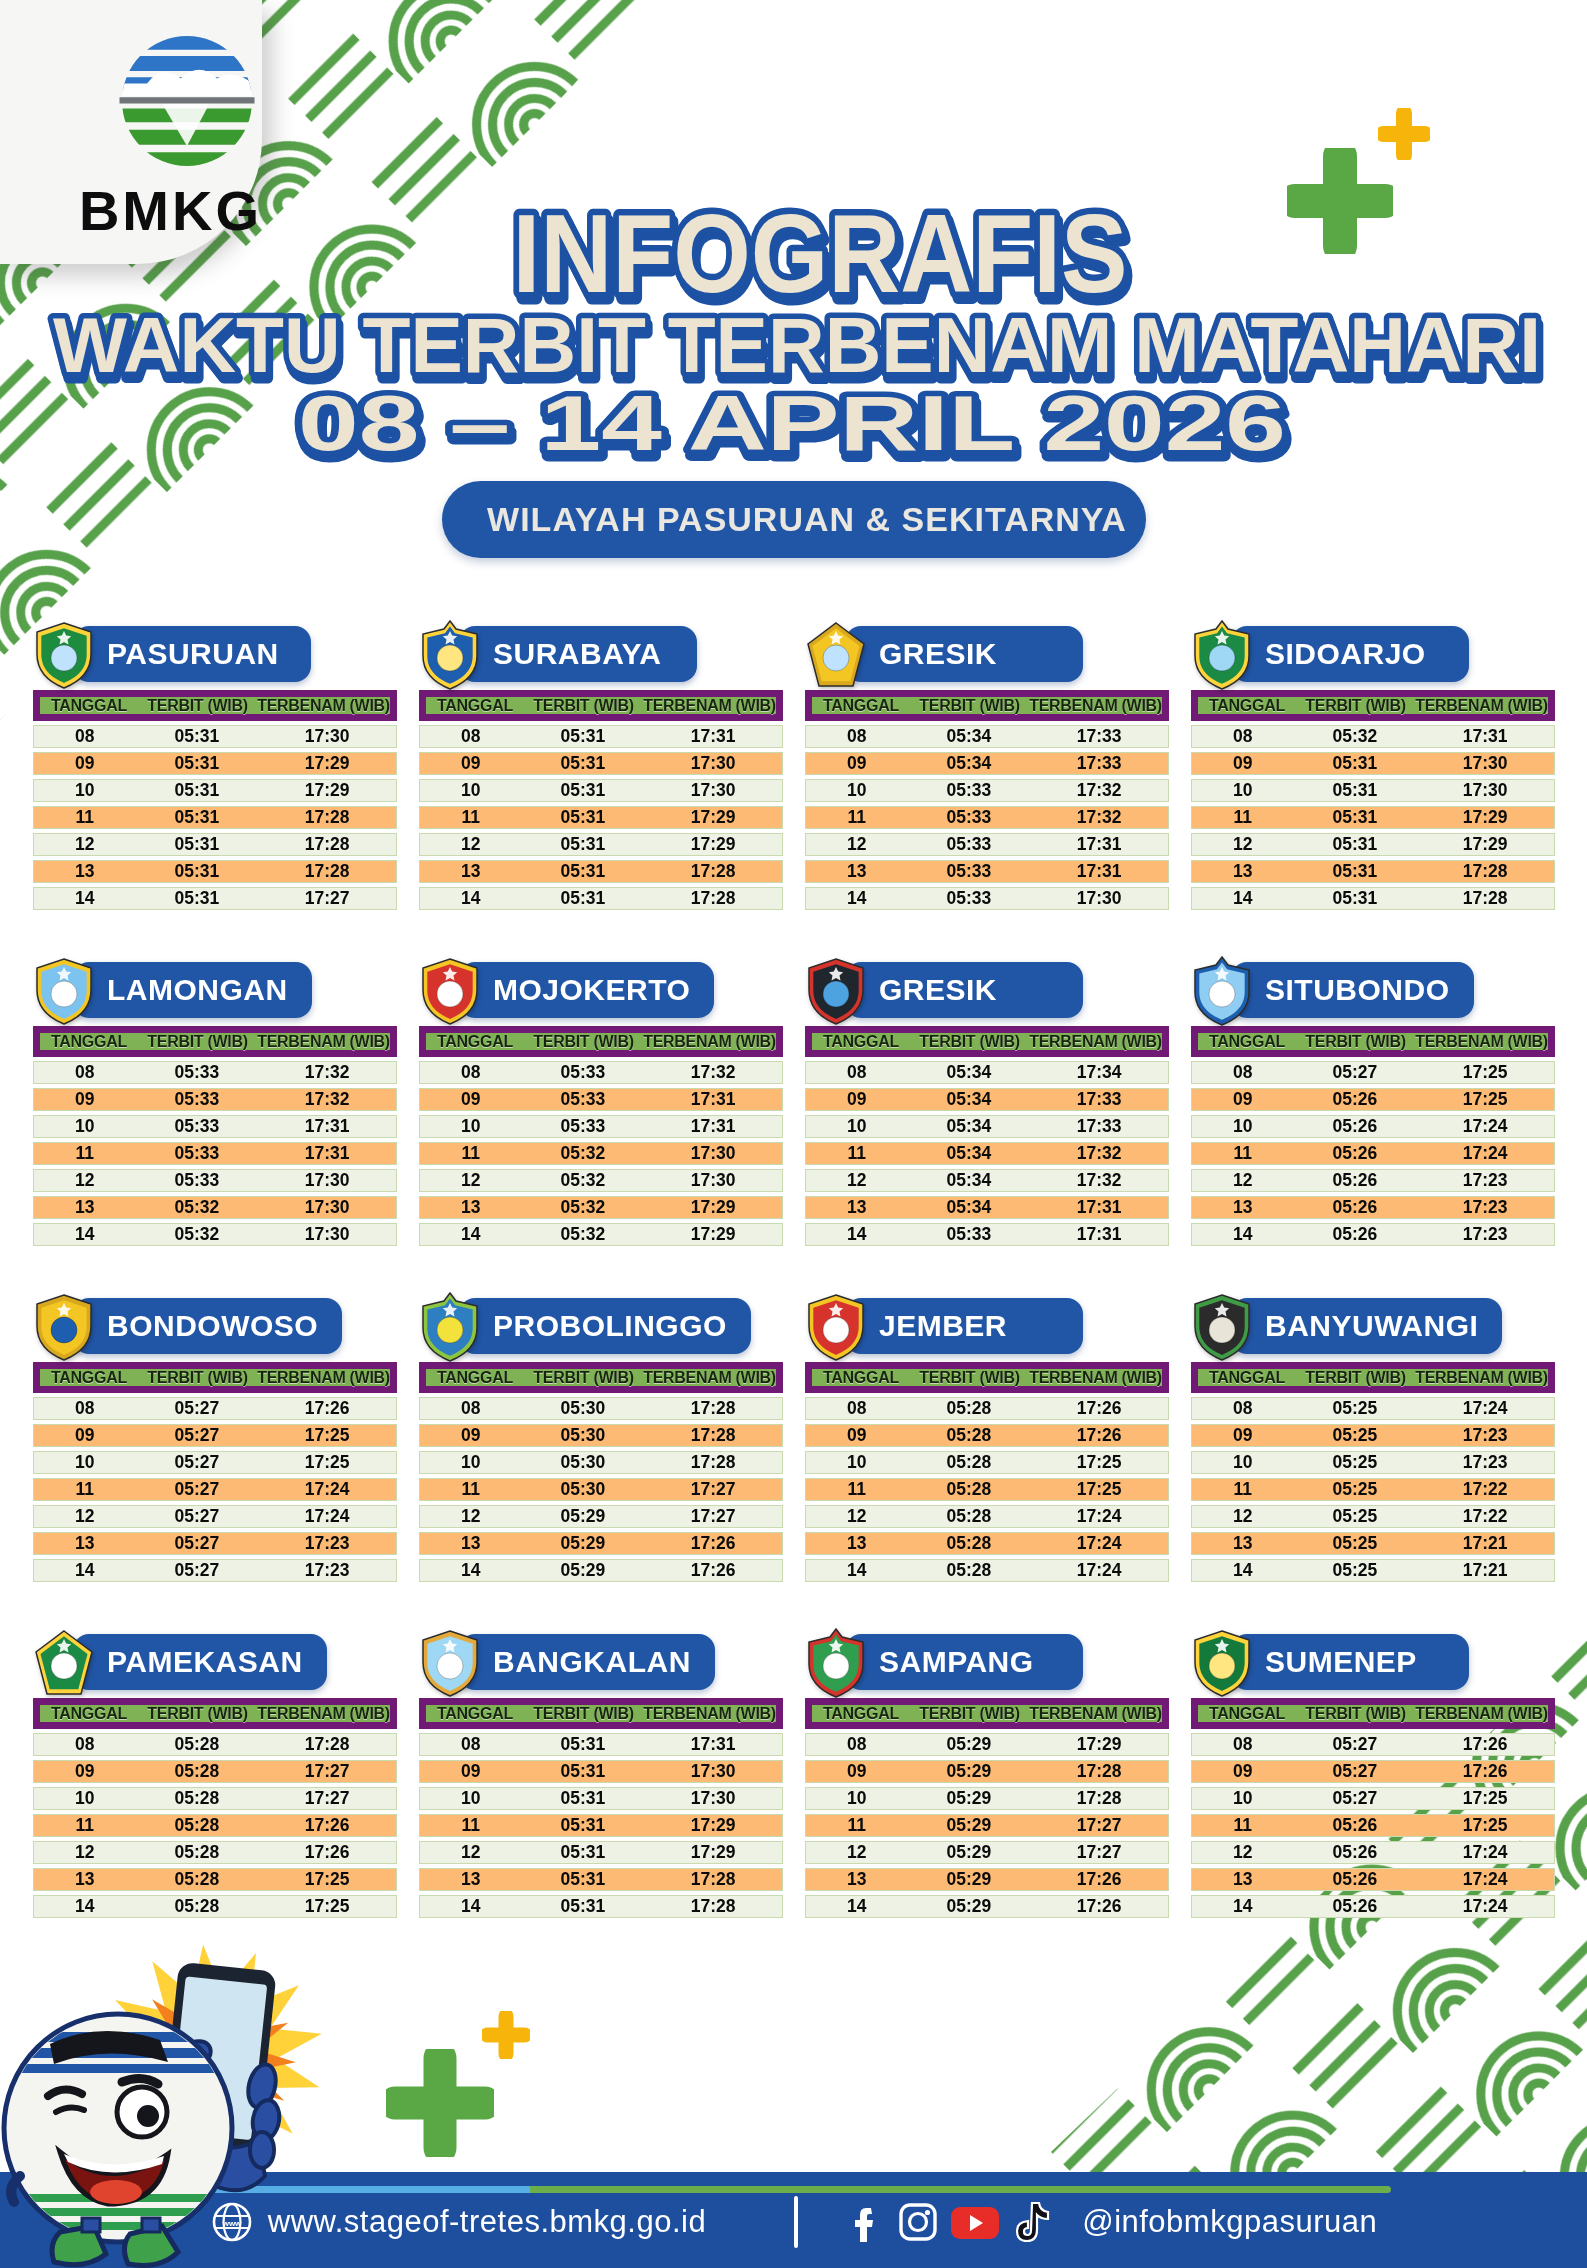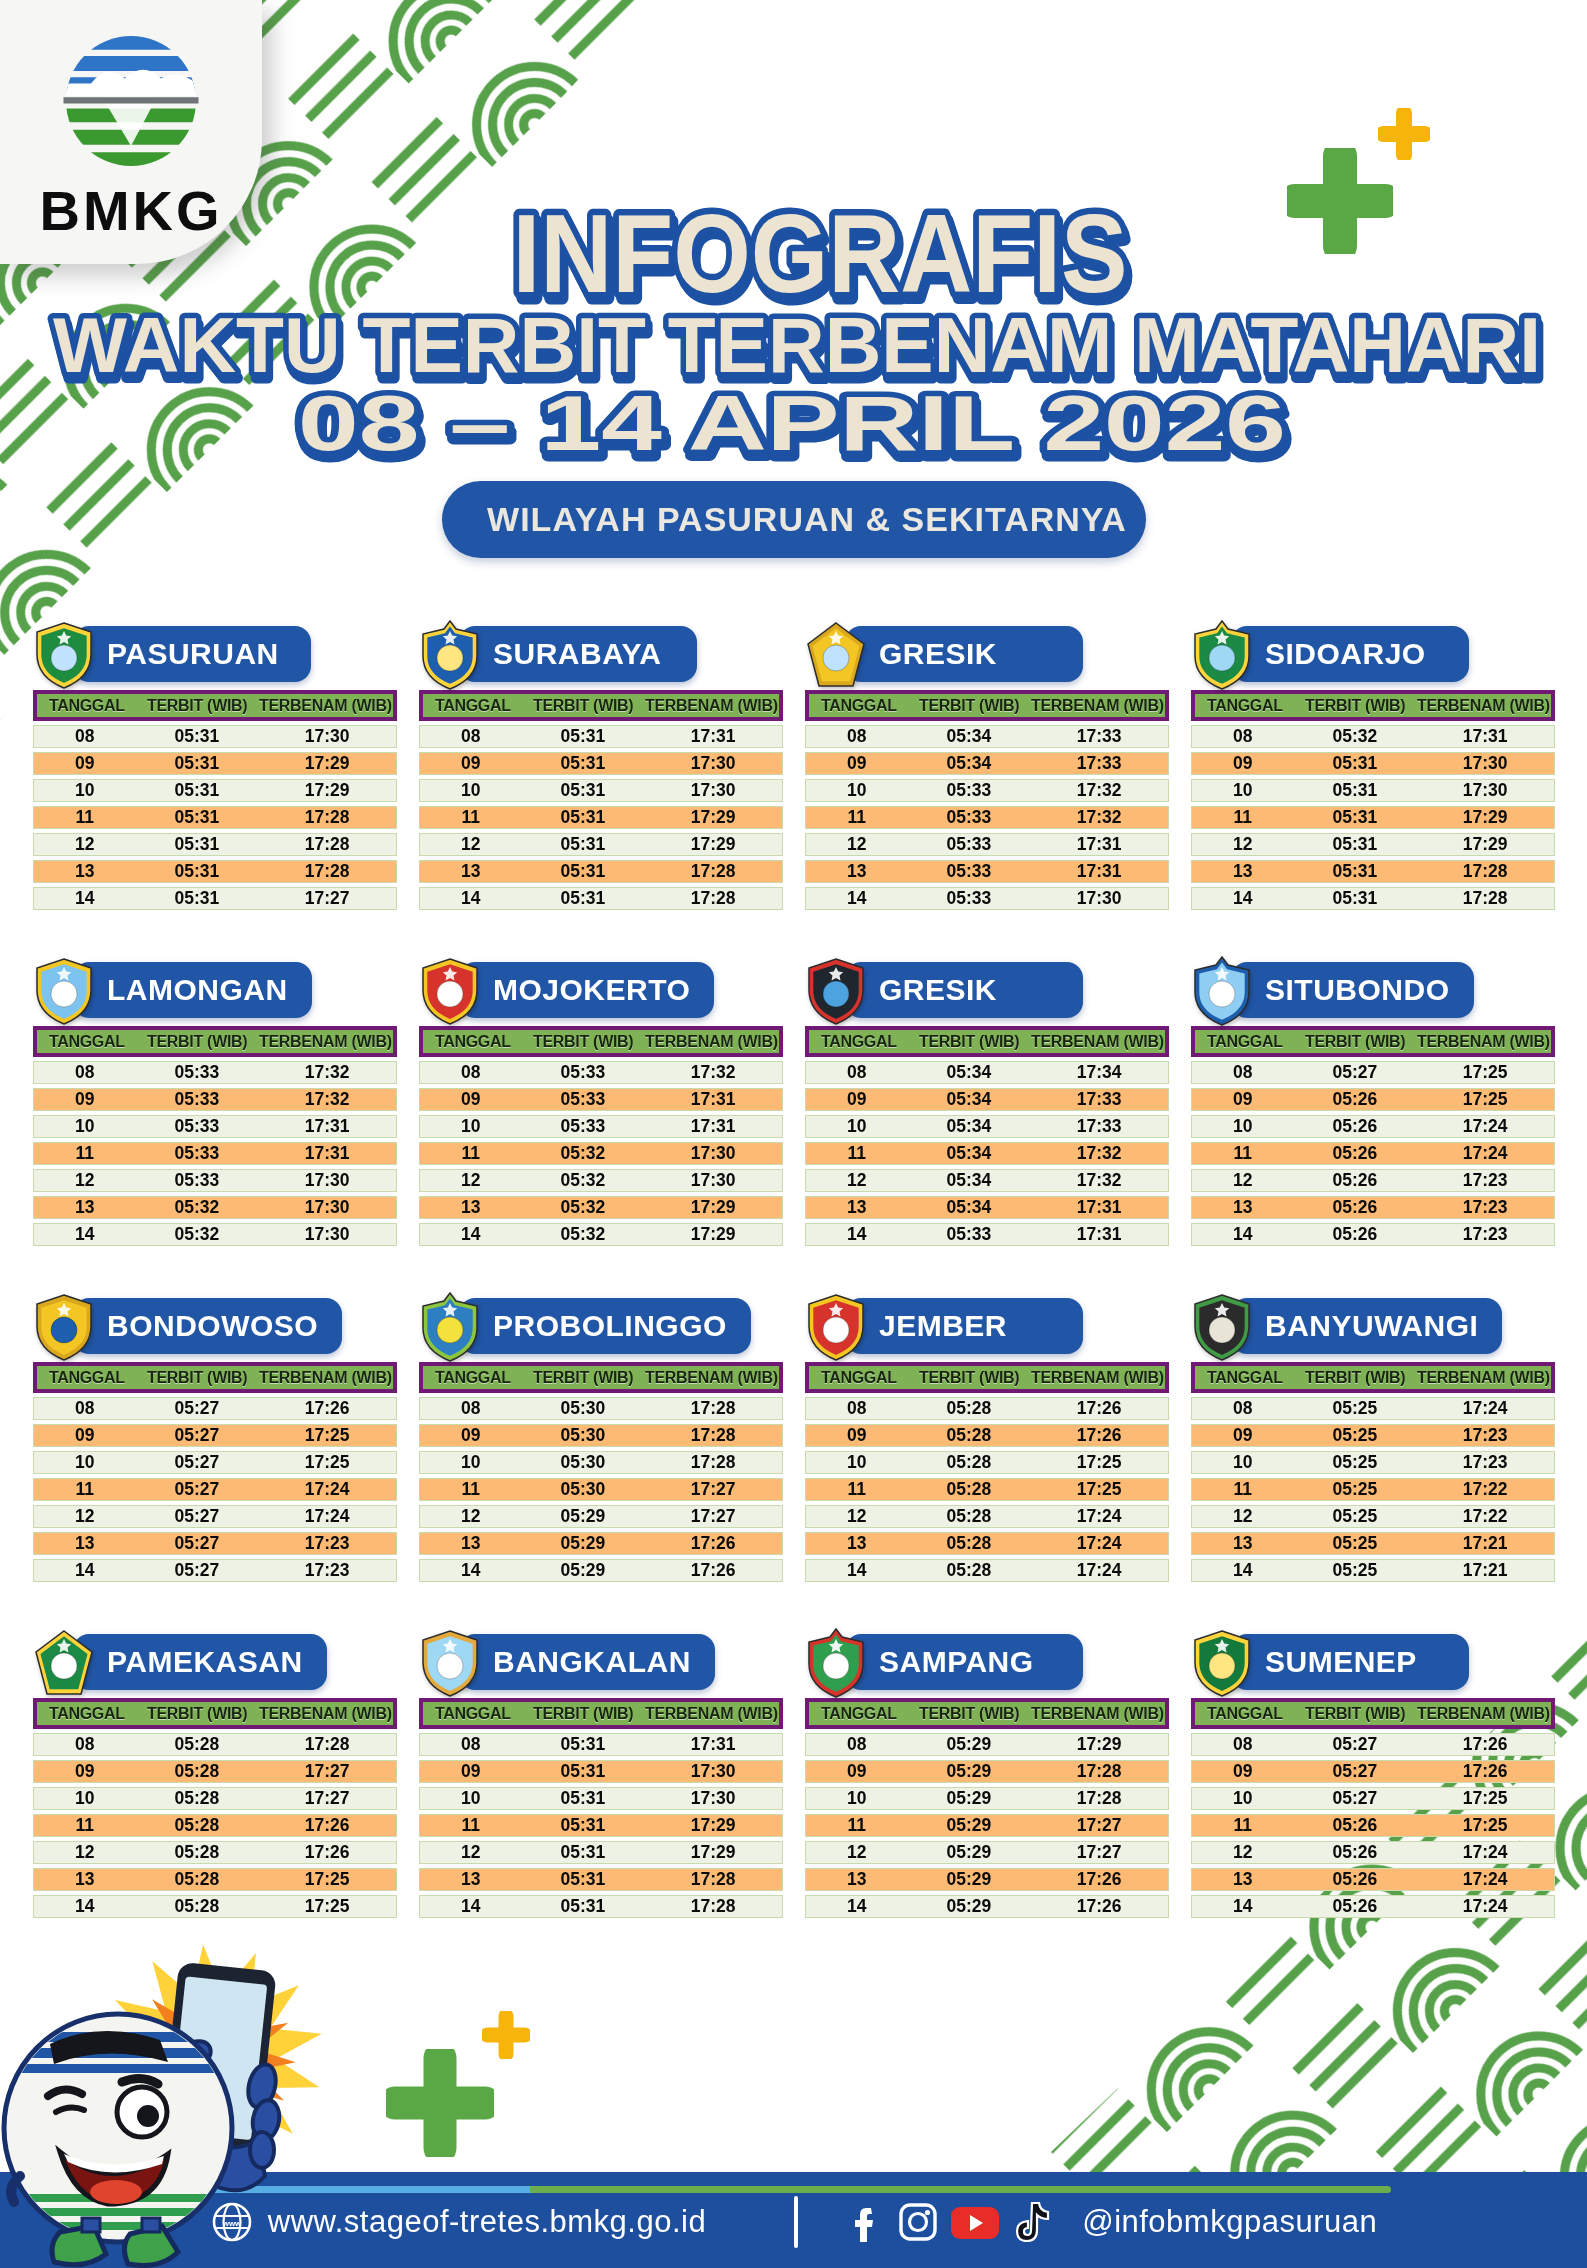--- a/index.html
+++ b/index.html
@@ -5,21 +5,21 @@
   html,body{margin:0;padding:0;}
   body{font-family:"Liberation Sans", sans-serif;}
   .page{position:relative;width:1587px;height:2268px;background:#ffffff;overflow:hidden;}
 
   
   .pattern{position:absolute;pointer-events:none;}
 
   
   .bmkg-card{position:absolute;left:0;top:0;width:262px;height:264px;background:#f6f6f4;
     border-radius:0 0 125px 0;box-shadow:10px 12px 22px rgba(60,60,60,.25);z-index:6;
-    display:flex;flex-direction:column;align-items:center;}
+    display:flex;flex-direction:column;align-items:flex-end;}
   .bmkg-logo{margin-top:26px;}
   .bmkg-text{font-size:56px;font-weight:bold;letter-spacing:3px;color:#0d0d0d;margin-top:2px;}
 
   
   .title-svg{position:absolute;left:0;top:160px;z-index:5;}
   .title-svg text{font-family:"Liberation Sans",sans-serif;font-weight:bold;
     paint-order:stroke;stroke-linejoin:round;text-anchor:middle;}
   .t-shadow{fill:#1d51a3;stroke:#1d51a3;}
   .t-main{fill:#ece4d0;stroke:#1d51a3;}
 
@@ -31,21 +31,21 @@
   
   .grid{position:absolute;left:33px;top:626px;width:1522px;display:grid;
     grid-template-columns:repeat(4,364px);column-gap:22px;row-gap:52px;z-index:4;}
   .city-block{position:relative;}
   .badge-row{position:relative;height:60px;}
   .emblem{position:absolute;left:0;top:-6px;z-index:2;filter:drop-shadow(1px 2px 2px rgba(0,0,0,.25));}
   .badge{position:absolute;left:40px;top:0;right:auto;height:56px;background:#2156a6;border-radius:16px;
     display:inline-flex;align-items:center;padding:0 24px 0 34px;box-shadow:0 3px 6px rgba(20,50,110,.3);min-width:180px;}
   .badge-label{color:#ffffff;font-size:30px;font-weight:bold;letter-spacing:.5px;white-space:nowrap;}
   .tbl{margin-top:4px;}
-  .tbl-head{height:31px;background:#7eb254;border:4px solid #701a75;box-sizing:border-box;
+  .tbl-head{height:31px;background:#7eb254;border:7px solid #701a75;box-sizing:border-box;
     display:grid;grid-template-columns:28% 34% 38%;align-items:center;text-align:center;}
   .tbl-head span{font-size:16px;font-weight:bold;color:#17250e;letter-spacing:-.3px;
     text-shadow:0 1px 0 rgba(255,255,255,.55);}
   .tbl-row{height:23px;margin-top:4px;border:1px solid #c9dbae;box-sizing:border-box;
     display:grid;grid-template-columns:28% 34% 38%;align-items:center;text-align:center;}
   .tbl-row.alt{background:#edf2e4;}
   .tbl-row.plain{background:#fdba74;}
   .tbl-row span{font-size:17.5px;font-weight:bold;color:#0b0b0b;}
 
   

